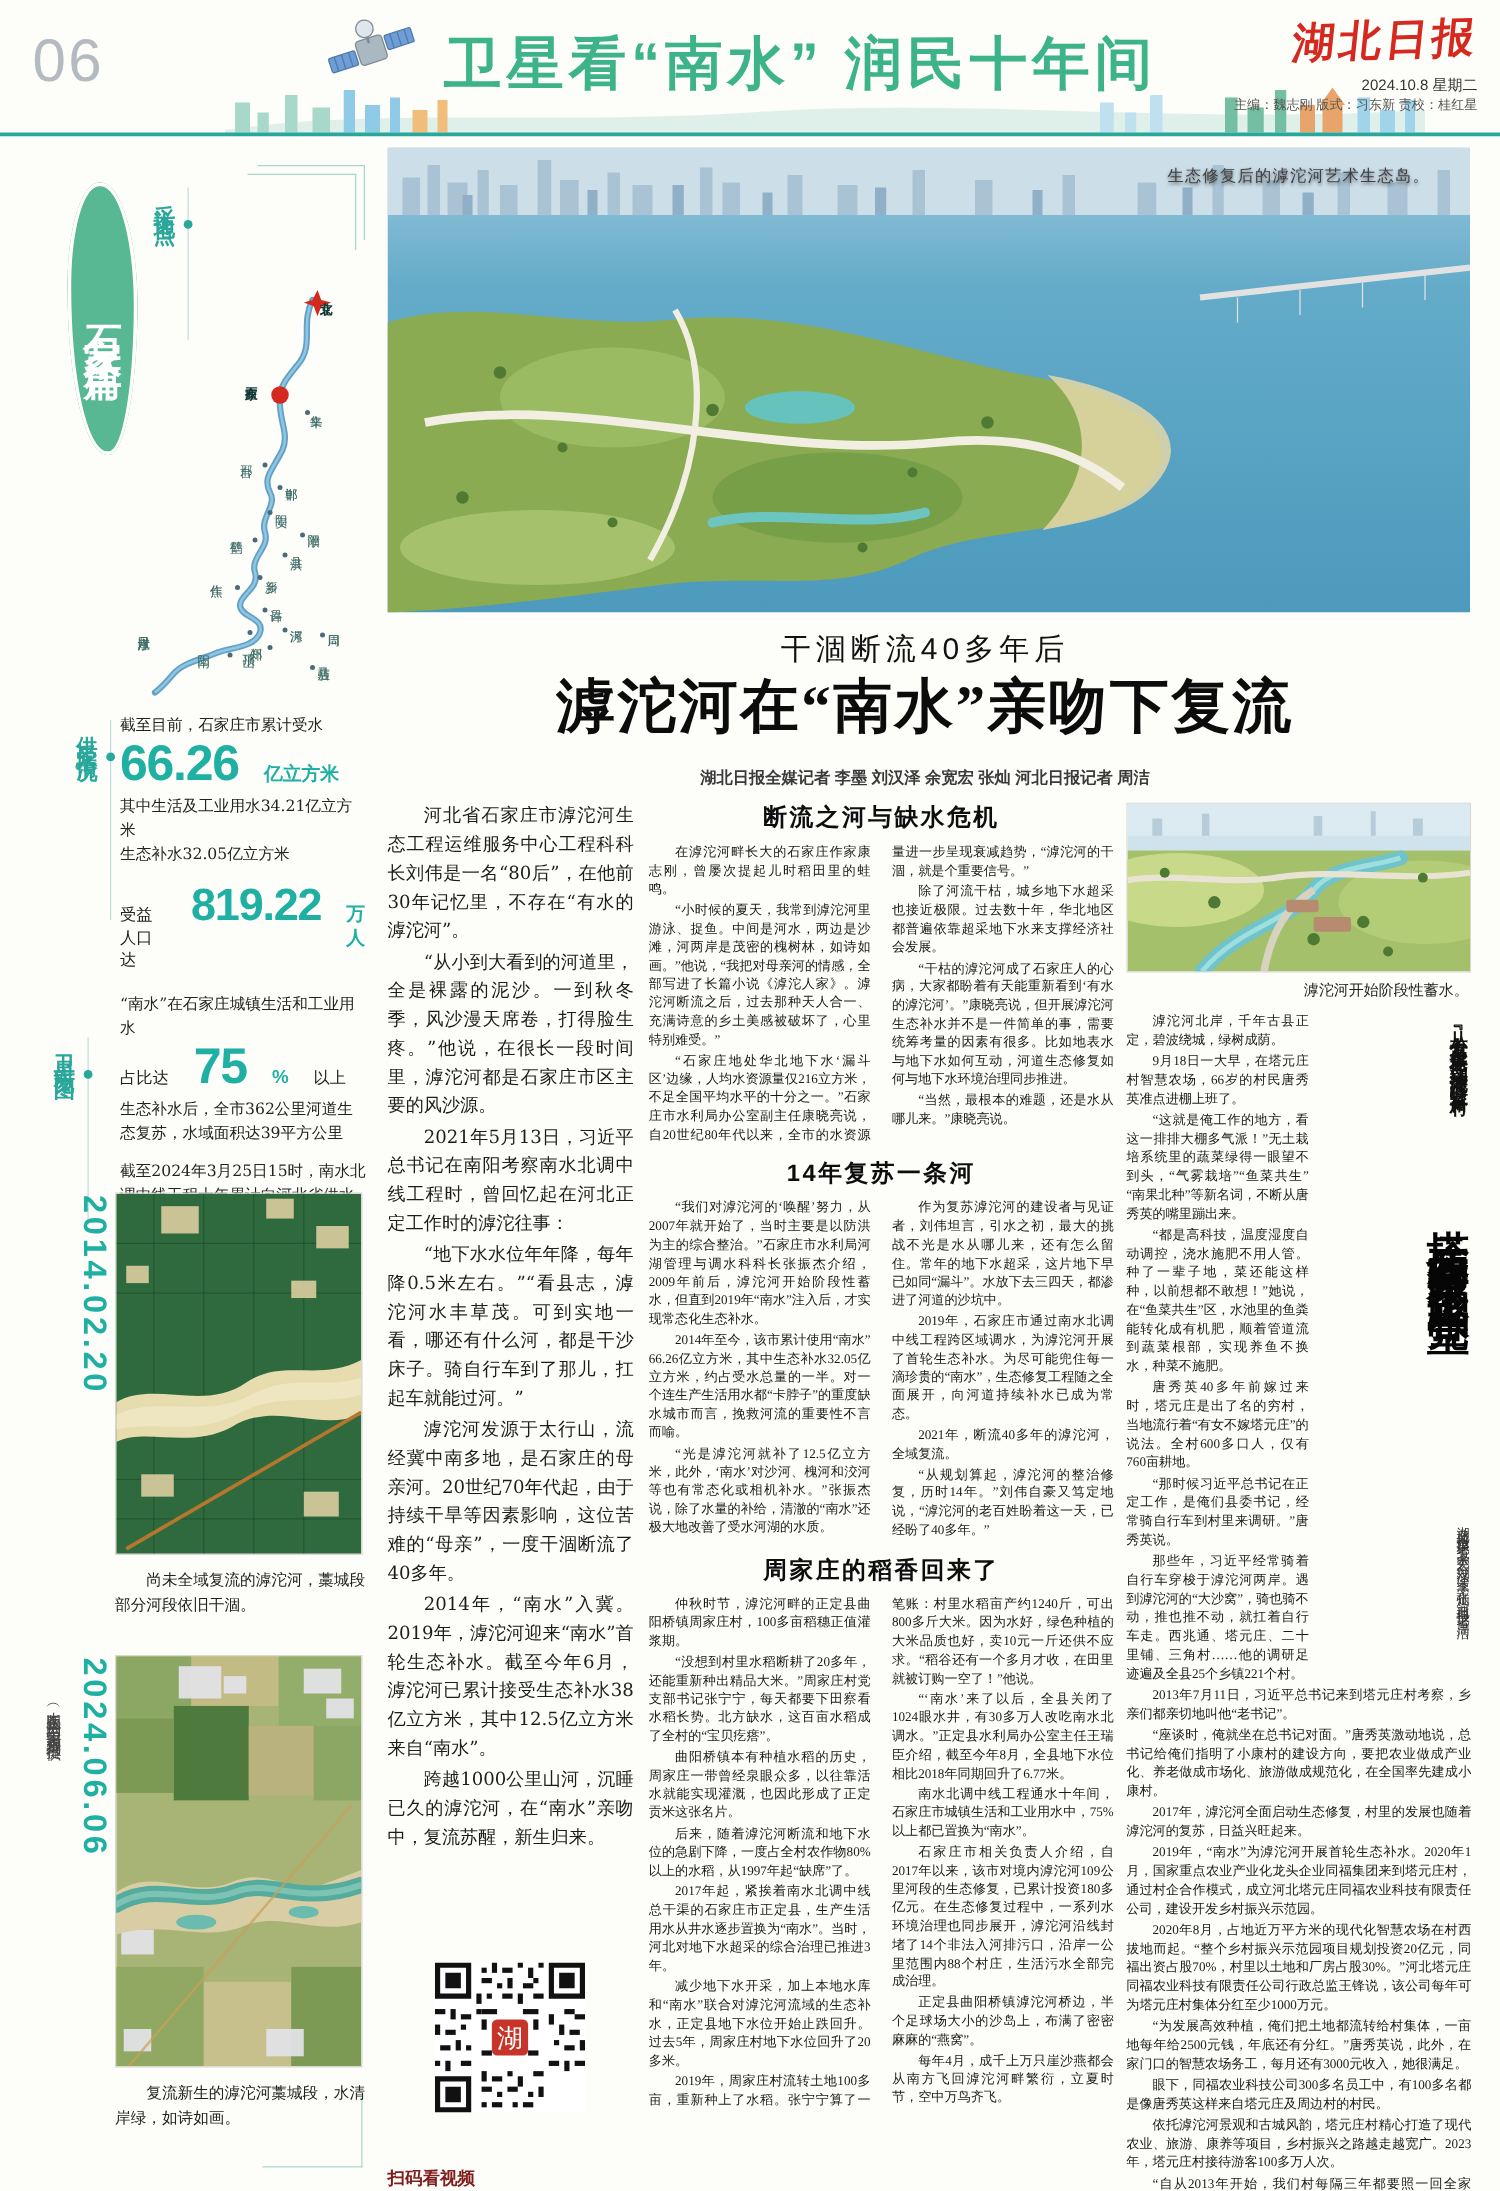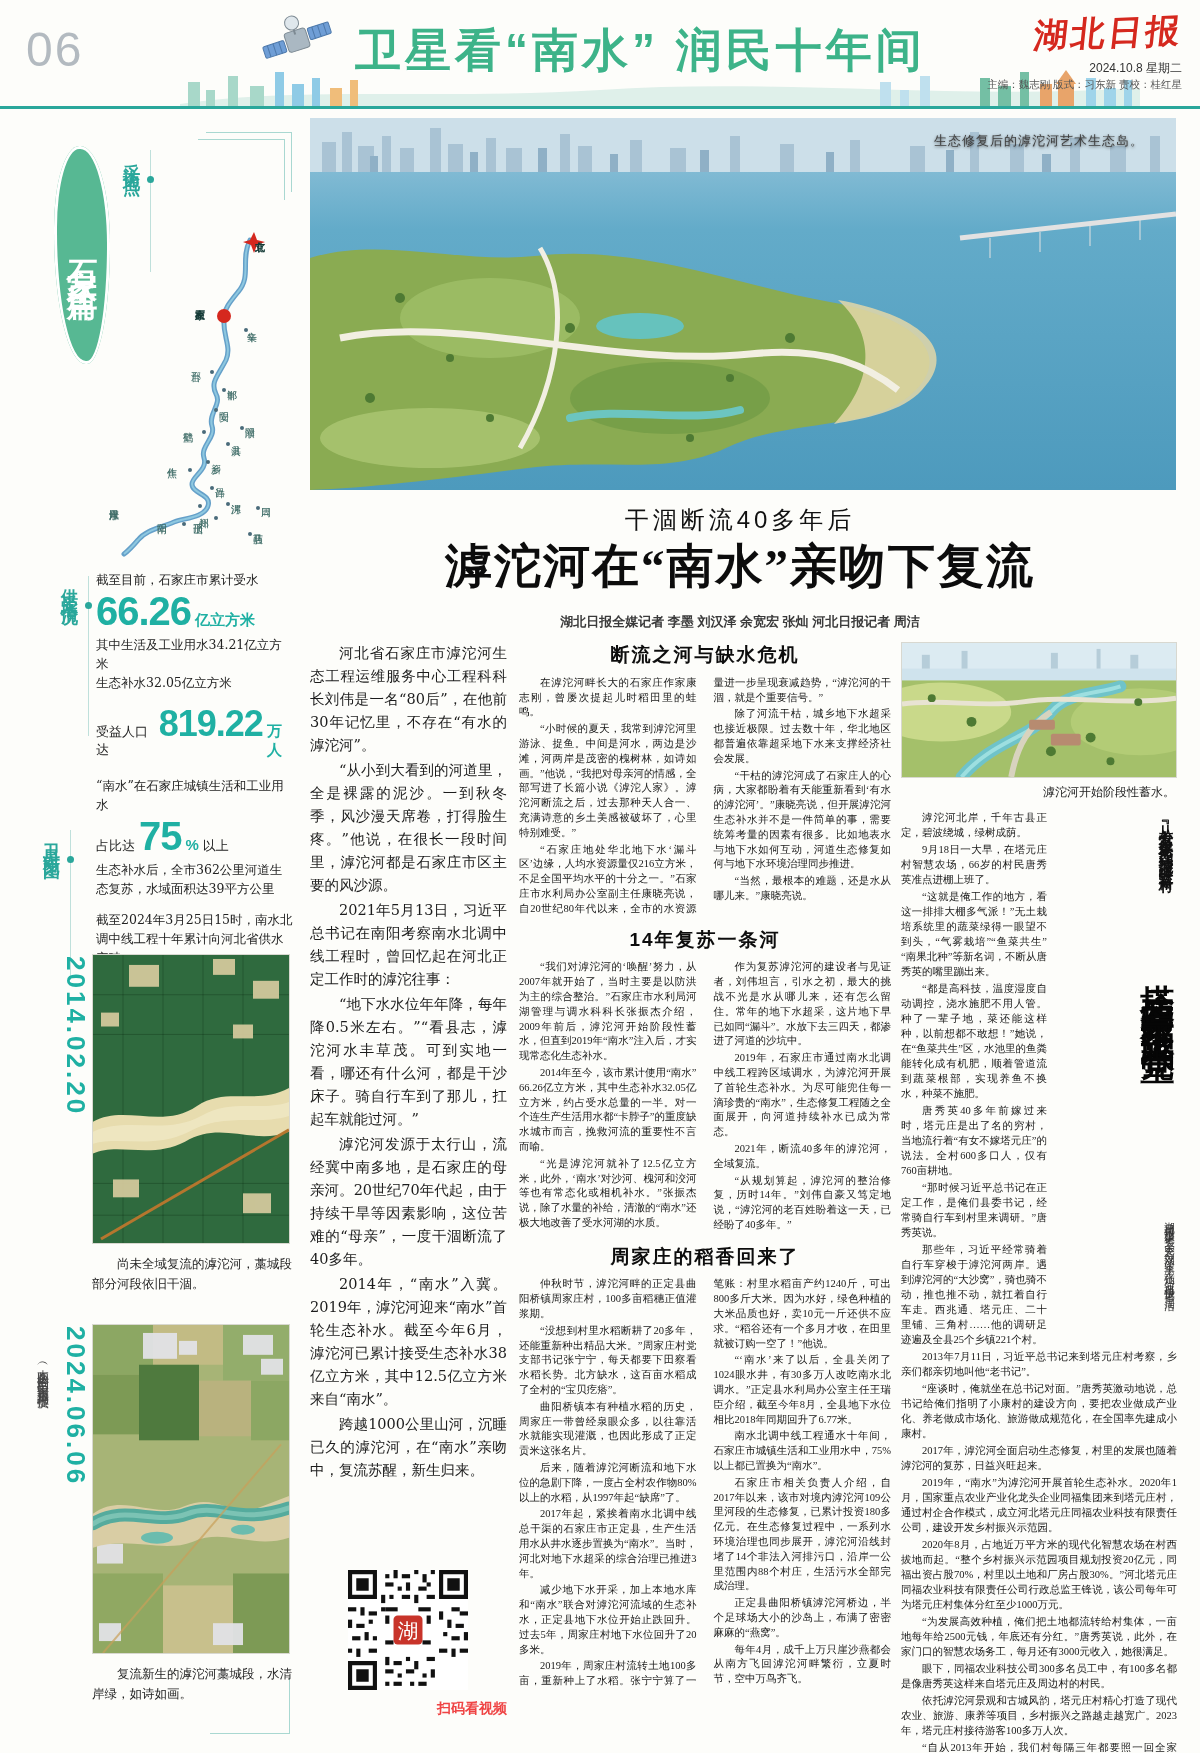--- a/index.html
+++ b/index.html
@@ -35,21 +35,21 @@
   .side-label-wrap{position:absolute;display:flex;gap:7px}
   .side-label{writing-mode:vertical-rl;color:var(--teal);font:700 17px var(--sans);letter-spacing:5px}
   .side-line{width:1px;background:#bfe0db;position:relative}
   .side-line::before{content:"";position:absolute;left:-3px;top:26px;width:7px;height:7px;border-radius:50%;background:var(--teal)}
   .visit-wrap{left:86px;top:32px;height:122px}
   .visit-text{position:absolute;left:124px;top:40px;width:140px;font:13px/22px var(--kai);color:#222}
   .route-map{position:absolute;left:66px;top:100px;width:192px;height:350px}
   .supply-wrap{left:24px;top:458px;height:160px}
   .stats{position:absolute;left:62px;top:452px;width:198px;font-family:var(--kai)}
   .stat-lead{font:12.5px/19px var(--kai);color:#222}
-  .bigrow{display:flex;align-items:baseline;gap:4px;margin:2px 0 4px}
+  .bigrow{display:flex;align-items:baseline;gap:20px;margin:2px 0 4px}
   .bignum{font:700 40px/1 var(--sans);color:var(--num);letter-spacing:-1px}
   .bignum.md{font-size:36px}
   .bigunit{font:700 15px var(--sans);color:var(--num)}
   .stat-note{font:12.5px/19px var(--kai);color:#222}
   .stat-gap{height:12px}
   .inline-lead{font:13px var(--kai);color:#222}
   .sat-wrap{left:6px;top:712px;height:150px}
   .sat-date{position:absolute;writing-mode:vertical-rl;font:700 26px var(--sans);color:var(--num);letter-spacing:3px}
   .sat-img{position:absolute;left:58px;width:198px;border:1px solid #d8d8d0}
   .sat-cap{position:absolute;left:58px;width:200px;font:12.5px/20px var(--kai);color:#222;text-indent:2em}
@@ -59,21 +59,21 @@
   .main{position:absolute;left:300px;top:118px;width:880px;height:1635px}
   .hero{position:absolute;left:10px;top:0;width:866px;height:372px}
   .hero svg{width:100%;height:100%;display:block}
   .hero-cap{position:absolute;top:14px;right:32px;color:#404040;font:13px var(--kai);text-shadow:0 1px 3px rgba(0,0,0,.65);letter-spacing:1px}
   .kicker{position:absolute;left:0;top:390px;width:100%;text-align:center;font:24px/1 var(--sans);color:#111;letter-spacing:4px}
   .headline{position:absolute;left:0;top:420px;width:100%;text-align:center;font:900 47px/1.2 var(--serif);color:#0c0c0c;letter-spacing:2px}
   .byline{position:absolute;left:0;top:495px;width:100%;text-align:center;font:700 13px var(--sans);color:#3a3a3a}
   .col1{position:absolute;left:10px;top:524px;width:197px;height:922px;overflow:hidden;font:14.5px/23px var(--kai);text-align:justify}
   .col1 p{text-indent:2em;margin-bottom:2px}
   .qr{position:absolute;left:48px;top:1452px;width:120px;height:120px}
-  .qr-cap{position:absolute;left:10px;top:1582px;width:197px;text-align:right;font:700 14px var(--sans);color:#ef4444}
+  .qr-cap{position:absolute;left:10px;top:1616px;width:197px;text-align:left;font:700 14px var(--sans);color:#7f1d1d}
   .midflow{position:absolute;left:219px;top:524px;width:372px;height:1110px;overflow:hidden;
     column-count:2;column-gap:17px;font:10.5px/14.8px var(--serif);text-align:justify;color:#181818}
   .midflow h3{column-span:all;text-align:center;font:700 19px/1.2 var(--sans);color:#0d0d0d;letter-spacing:2px;margin:12px 0 9px}
   .midflow h3:first-child{margin-top:2px}
   .midflow p{text-indent:2em;margin-bottom:2px}
   .rep{display:contents}
   
   .art2{position:absolute;left:601px;top:524px;width:276px;height:1110px;overflow:hidden}
   .art2-photo{width:276px;height:136px;display:block;border:1px solid #d8d8d0}
   .art2-cap{text-align:right;font:12px/18px var(--kai);color:#222;margin:5px 2px 9px 0}

